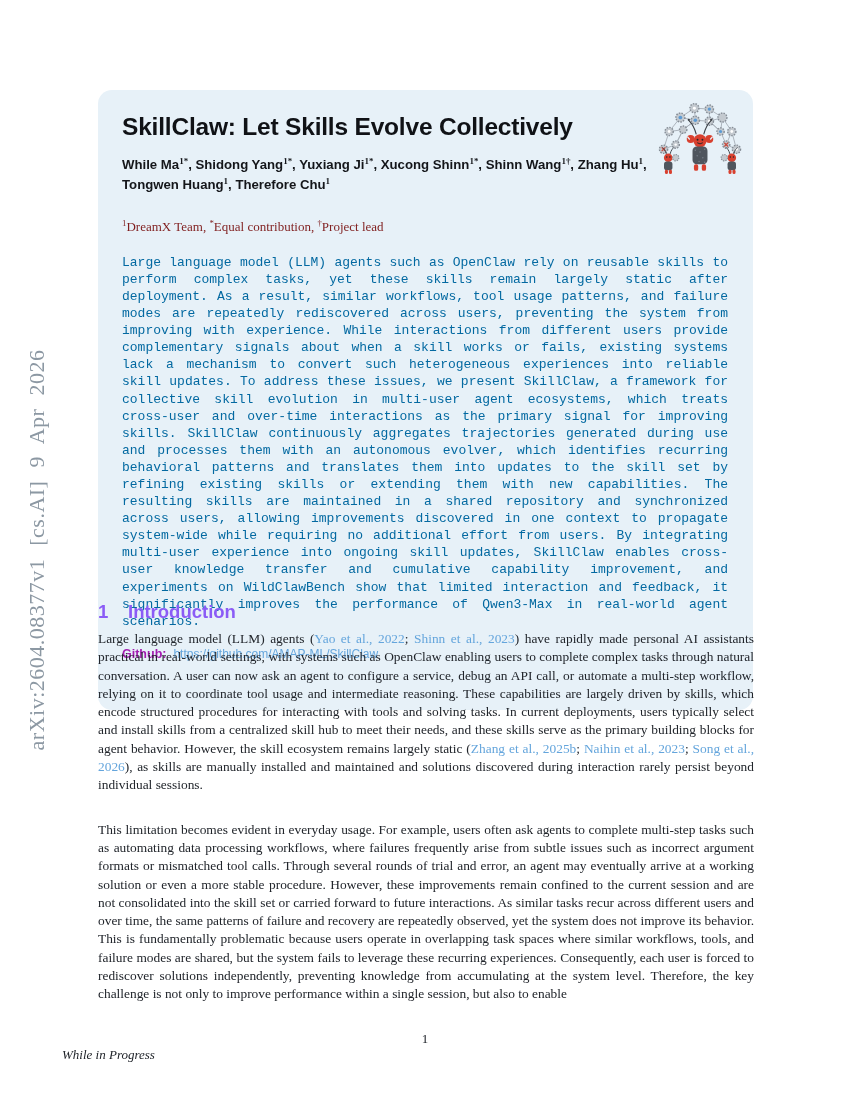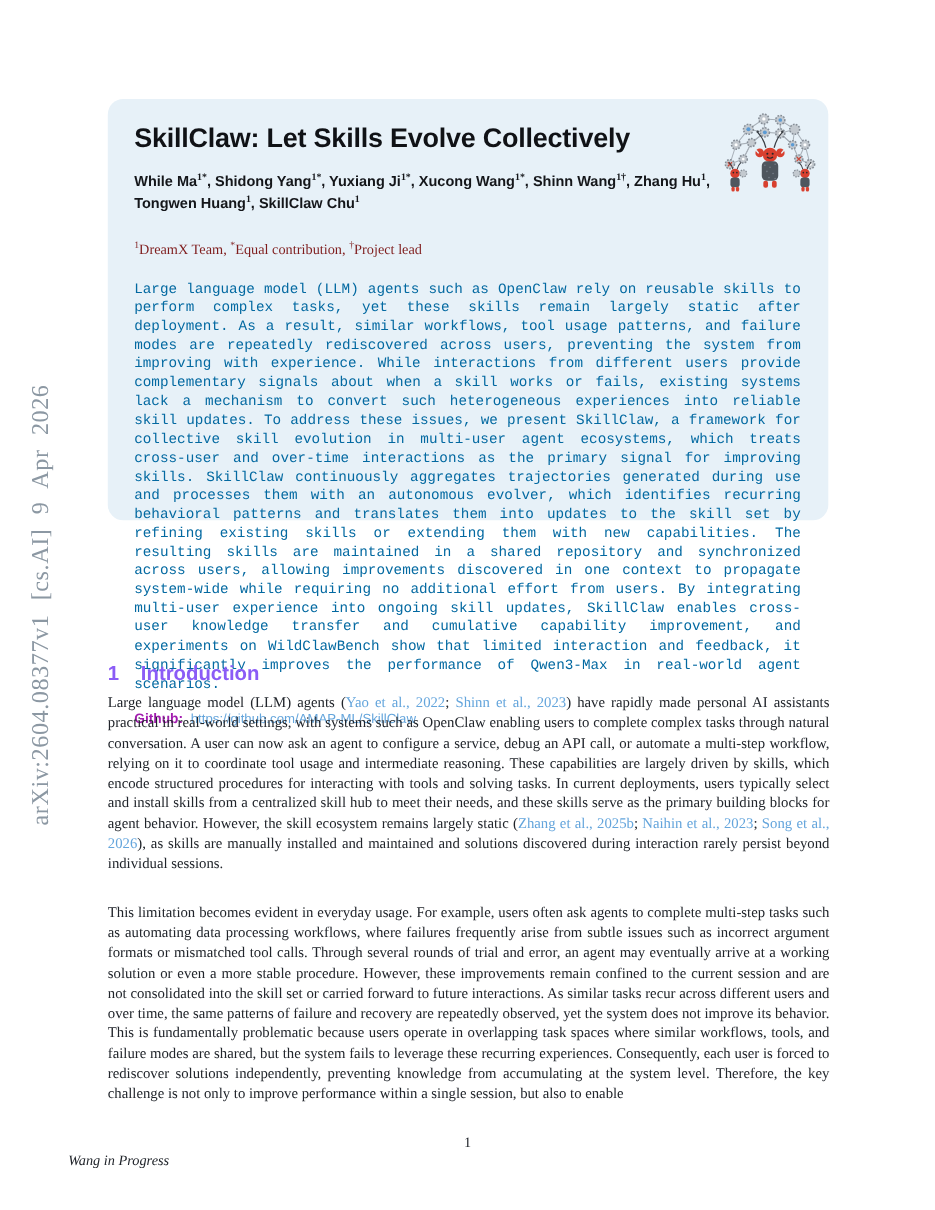--- a/index.html
+++ b/index.html
@@ -19,21 +19,21 @@
   .arxiv-banner{
     position:absolute;left:37px;top:550px;
     transform:translate(-50%,-50%) rotate(-90deg);
     white-space:nowrap;
     font-family:"Liberation Serif", serif;
     font-size:22px;color:var(--banner);word-spacing:7px;letter-spacing:0.5px;
   }
 
   
   .header-box{
-    position:absolute;left:98px;top:90px;width:655px;height:383px;
+    position:absolute;left:98px;top:90px;width:655px;height:620px;
     background:var(--boxbg);border-radius:14px;
     padding:22px 25px 4px 24px;
   }
   .title-block{width:540px;font-family:"Liberation Sans", sans-serif;
     font-weight:bold;font-size:24.5px;line-height:1.22;color:#101216;
     letter-spacing:-0.2px;}
   .logo{position:absolute;top:6px;right:6px;}
   .authors{margin-top:13px;width:568px;
     font-family:"Liberation Sans", sans-serif;font-weight:bold;
     font-size:13.2px;line-height:1.55;color:#14161a;}
@@ -162,36 +162,36 @@
         <circle cx="84" cy="66" r="4.6" fill="#d8402f"></circle>
         <circle cx="82.4" cy="65.2" r="0.8" fill="#23262a"></circle>
           <circle cx="85.8" cy="65.2" r="0.8" fill="#23262a"></circle>
         <rect x="79.5" y="70" width="9" height="9.5" rx="3" fill="#4f565e"></rect>
         <circle cx="76" cy="66" r="3.4" fill="#c3c9cf" stroke="#858d96" stroke-width="1.2" stroke-dasharray="1.4 1.2"></circle>
         <rect x="80.5" y="79" width="3.2" height="4.5" rx="1.5" fill="#d8402f"></rect>
         <rect x="84.8" y="79" width="3.2" height="4.5" rx="1.5" fill="#d8402f"></rect>
       </g>
     </svg>
 
-    <div class="authors"><span>While Ma</span><sup>1*</sup>, <span>Shidong Yang</span><sup>1*</sup>, <span>Yuxiang Ji</span><sup>1*</sup>, <span>Xucong Wang</span><sup>1*</sup>, <span>Shinn Wang</span><sup>1†</sup>, <span>Zhang Hu</span><sup>1</sup>, <span>Tongwen Huang</span><sup>1</sup>, <span>SkillClaw Chu</span><sup>1</sup></div>
+    <div class="authors"><span>While Ma</span><sup>1*</sup>, <span>Shidong Yang</span><sup>1*</sup>, <span>Yuxiang Ji</span><sup>1*</sup>, <span>Xucong Shinn</span><sup>1*</sup>, <span>Shinn Wang</span><sup>1†</sup>, <span>Zhang Hu</span><sup>1</sup>, <span>Tongwen Huang</span><sup>1</sup>, <span>Therefore Chu</span><sup>1</sup></div>
 
     <div class="affiliation"><sup>1</sup>DreamX Team, <sup>*</sup>Equal contribution, <sup>†</sup>Project lead</div>
 
     <p class="abstract">Large language model (LLM) agents such as OpenClaw rely on reusable skills to perform complex tasks, yet these skills remain largely static after deployment. As a result, similar workflows, tool usage patterns, and failure modes are repeatedly rediscovered across users, preventing the system from improving with experience. While interactions from different users provide complementary signals about when a skill works or fails, existing systems lack a mechanism to convert such heterogeneous experiences into reliable skill updates. To address these issues, we present SkillClaw, a framework for collective skill evolution in multi-user agent ecosystems, which treats cross-user and over-time interactions as the primary signal for improving skills. SkillClaw continuously aggregates trajectories generated during use and processes them with an autonomous evolver, which identifies recurring behavioral patterns and translates them into updates to the skill set by refining existing skills or extending them with new capabilities. The resulting skills are maintained in a shared repository and synchronized across users, allowing improvements discovered in one context to propagate system-wide while requiring no additional effort from users. By integrating multi-user experience into ongoing skill updates, SkillClaw enables cross-user knowledge transfer and cumulative capability improvement, and experiments on WildClawBench show that limited interaction and feedback, it significantly improves the performance of Qwen3-Max in real-world agent scenarios.</p>
 
     <div class="github-line">
       <span class="gh-label">Github:</span><a class="gh-url">https://github.com/AMAP-ML/SkillClaw</a>
     </div>
   </div>
 
   <div class="section-heading">
     <span class="sec-num">1</span><span class="sec-title">Introduction</span>
   </div>
 
   <div class="body-col">
     <p class="body-par">Large language model (LLM) agents (<span class="cite">Yao et al., 2022</span>; <span class="cite">Shinn et al., 2023</span>) have rapidly made personal AI assistants practical in real-world settings, with systems such as OpenClaw enabling users to complete complex tasks through natural conversation. A user can now ask an agent to configure a service, debug an API call, or automate a multi-step workflow, relying on it to coordinate tool usage and intermediate reasoning. These capabilities are largely driven by skills, which encode structured procedures for interacting with tools and solving tasks. In current deployments, users typically select and install skills from a centralized skill hub to meet their needs, and these skills serve as the primary building blocks for agent behavior. However, the skill ecosystem remains largely static (<span class="cite">Zhang et al., 2025b</span>; <span class="cite">Naihin et al., 2023</span>; <span class="cite">Song et al., 2026</span>), as skills are manually installed and maintained and solutions discovered during interaction rarely persist beyond individual sessions.</p>
     <p class="body-par">This limitation becomes evident in everyday usage. For example, users often ask agents to complete multi-step tasks such as automating data processing workflows, where failures frequently arise from subtle issues such as incorrect argument formats or mismatched tool calls. Through several rounds of trial and error, an agent may eventually arrive at a working solution or even a more stable procedure. However, these improvements remain confined to the current session and are not consolidated into the skill set or carried forward to future interactions. As similar tasks recur across different users and over time, the same patterns of failure and recovery are repeatedly observed, yet the system does not improve its behavior. This is fundamentally problematic because users operate in overlapping task spaces where similar workflows, tools, and failure modes are shared, but the system fails to leverage these recurring experiences. Consequently, each user is forced to rediscover solutions independently, preventing knowledge from accumulating at the system level. Therefore, the key challenge is not only to improve performance within a single session, but also to enable</p>
   </div>
 
   <div class="page-number">1</div>
-  <div class="footer-note">Wang in Progress</div>
+  <div class="footer-note">While in Progress</div>
 
 </div>
 
 </body></html>

